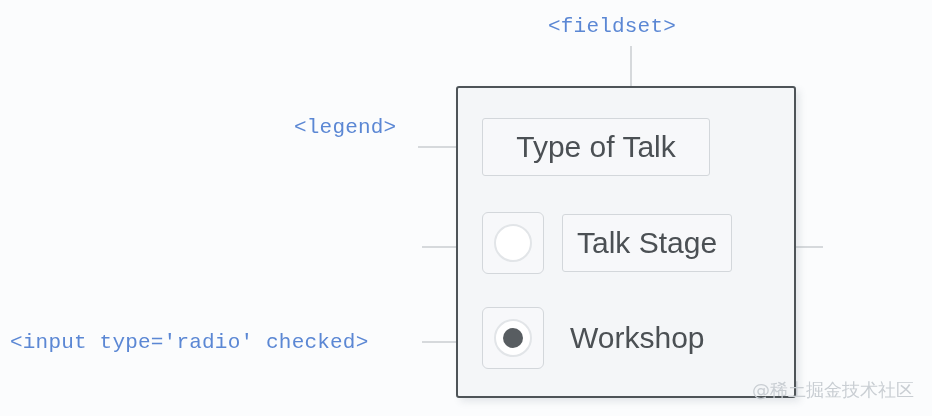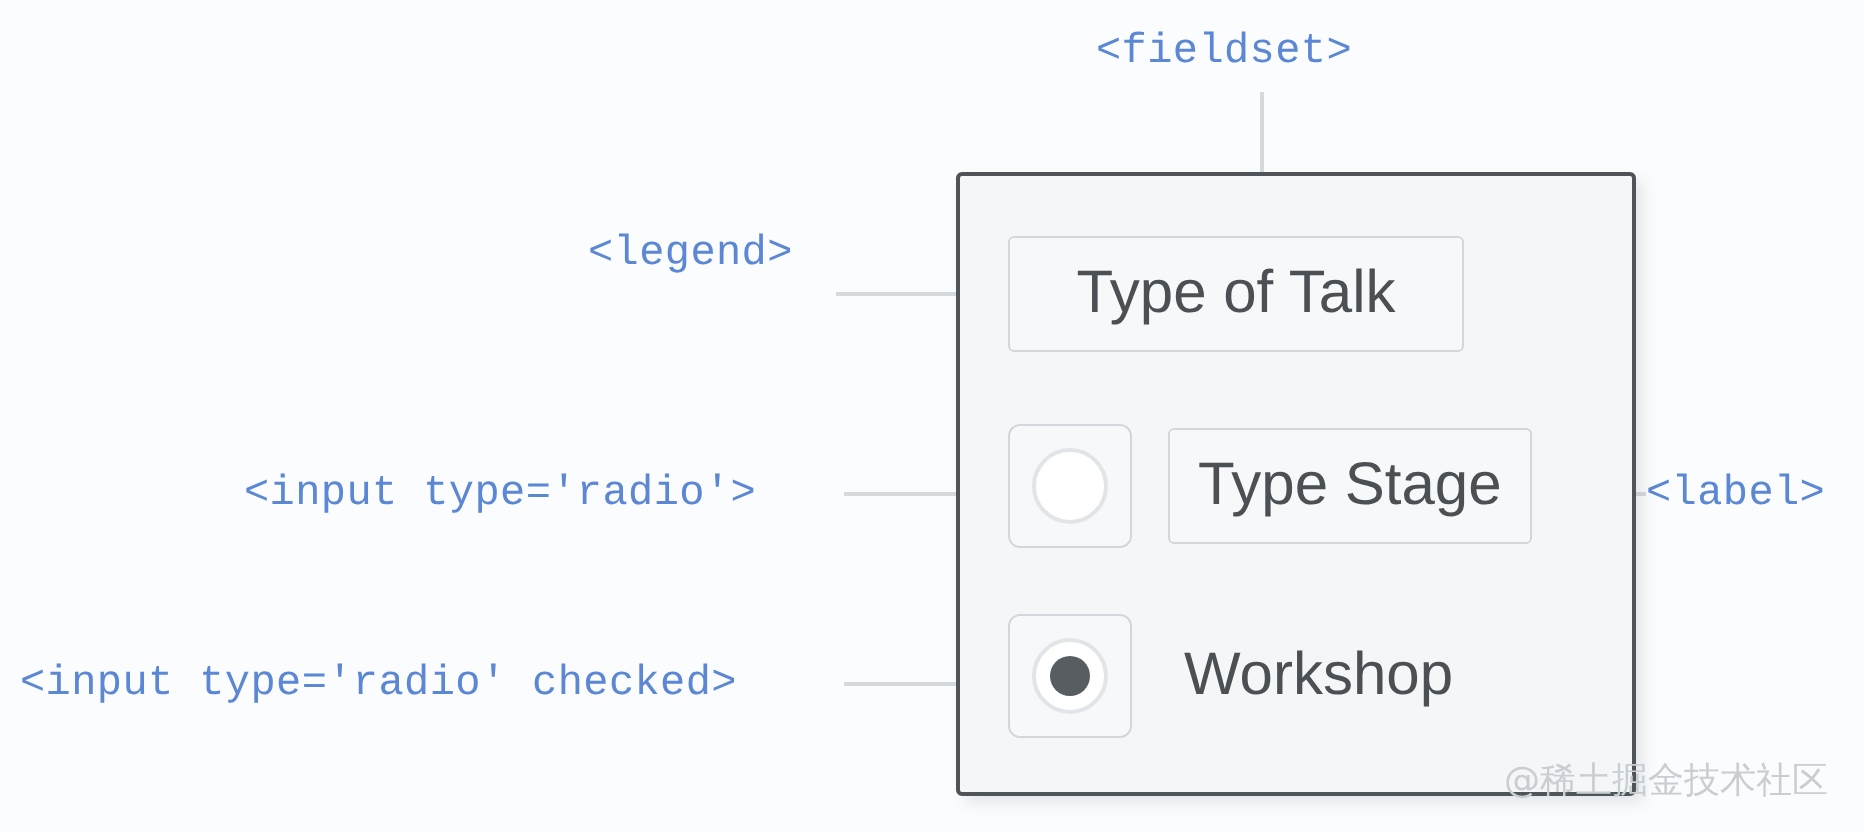--- a/index.html
+++ b/index.html
@@ -49,21 +49,21 @@
 
   .leader-fieldset-v { left: 630px; top: 46px;  height: 42px; }
   .leader-legend-h   { left: 418px; top: 146px; width: 66px; }
   .leader-radio-h    { left: 422px; top: 246px; width: 62px; }
   .leader-checked-h  { left: 422px; top: 341px; width: 62px; }
   .leader-label-h    { left: 775px; top: 246px; width: 48px; }
 
   
   #fieldset-box {
     position: absolute;
-    left: 478px;
+    left: 456px;
     top: 86px;
     width: 340px;
     height: 312px;
     box-sizing: border-box;
     background: #f4f6f8;
     border: 2px solid #4e5458;
     border-radius: 3px;
     box-shadow: 4px 4px 7px rgba(120,130,140,0.16);
   }
 
@@ -170,43 +170,41 @@
 <body>
 
 <div id="stage">
 
   <div class="code-label lbl-fieldset">&lt;fieldset&gt;</div>
   <div class="leader leader-v leader-fieldset-v"></div>
 
   <div class="code-label lbl-legend">&lt;legend&gt;</div>
   <div class="leader leader-h leader-legend-h"></div>
 
-  <div class="code-label lbl-radio">&lt;input type='radio'&gt;</div>
   <div class="leader leader-h leader-radio-h"></div>
 
   <div class="code-label lbl-radio-checked">&lt;input type='radio' checked&gt;</div>
   <div class="leader leader-h leader-checked-h"></div>
 
-  <div class="code-label lbl-label">&lt;label&gt;</div>
   <div class="leader leader-h leader-label-h"></div>
 
   <div id="fieldset-box">
 
     <div id="legend-box">
       <span class="legend-text">Type of Talk</span>
     </div>
 
     <div class="radio-row row-main">
       <div class="radio-frame">
         <div class="radio-circle">
           <div class="radio-dot"></div>
         </div>
       </div>
       <div class="option-box">
-        <span class="option-text">Type Stage</span>
+        <span class="option-text">Talk Stage</span>
       </div>
     </div>
 
     <div class="radio-row row-workshop">
       <div class="radio-frame">
         <div class="radio-circle checked">
           <div class="radio-dot"></div>
         </div>
       </div>
       <div class="option-plain">

